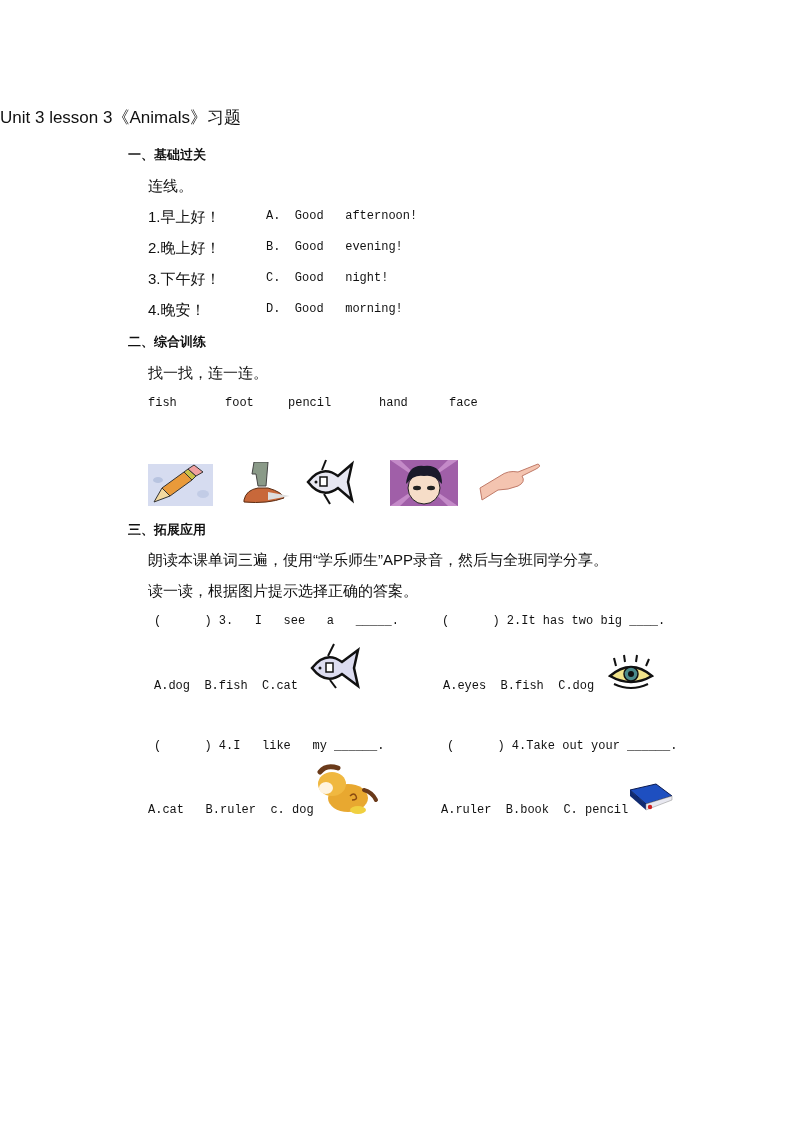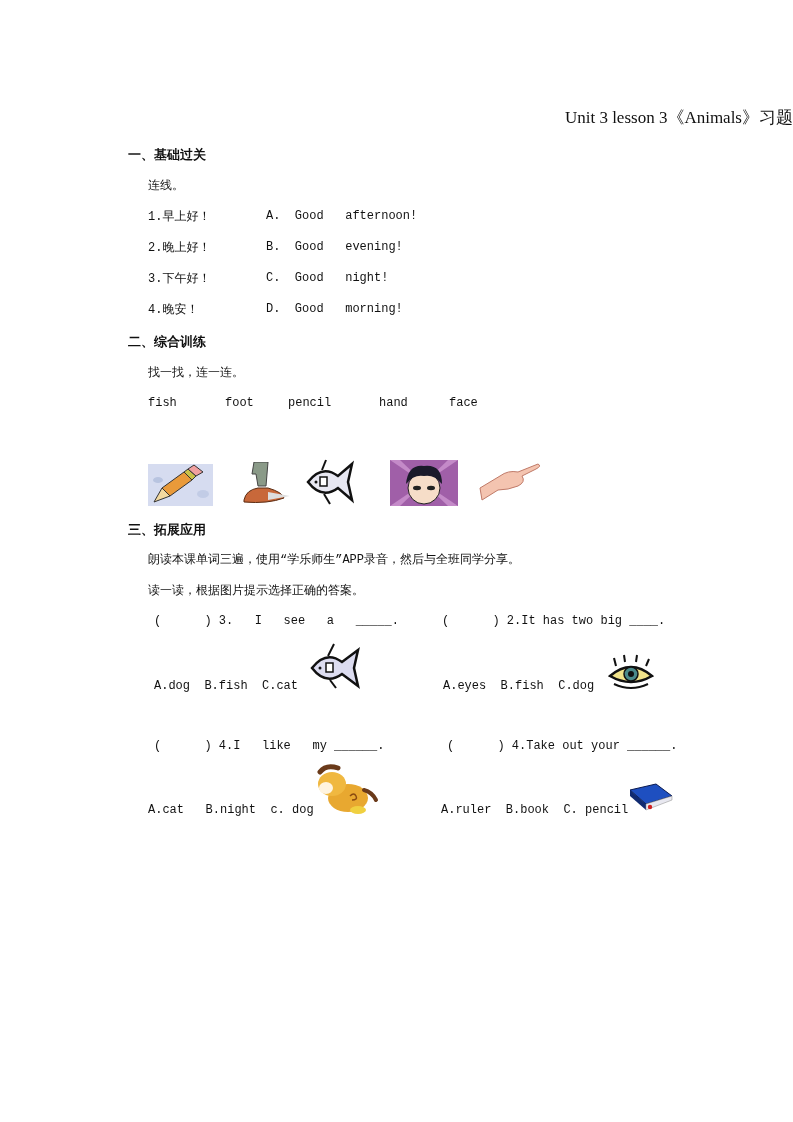--- a/index.html
+++ b/index.html
@@ -1,22 +1,22 @@
 <!DOCTYPE html>
 <html><head>
 <meta charset="utf-8">
 <style>
   html, body { margin: 0; padding: 0; background: #ffffff; }
   body { width: 793px; height: 1122px; position: relative; overflow: hidden;
          font-family: "DejaVu Serif", "Liberation Serif", serif; color: #111; }
   .abs { position: absolute; white-space: pre; }
-  .title { font-family: Liberation Serif, serif; font-size: 17px; left: 0; width: 793px; text-align: right; top: 106px; }
+  .title { font-family: Liberation Sans, sans-serif; font-size: 17px; left: 0; width: 793px; text-align: left; top: 106px; }
   .h { font-family: "DejaVu Sans", "Liberation Sans", sans-serif; font-weight: bold; font-size: 13px; left: 128px; }
   .t { font-size: 12px; font-family: "Liberation Mono", "DejaVu Sans Mono", monospace; }
-  .cn { font-family: Liberation Mono, monospace; font-size: 12px; }
+  .cn { font-family: Liberation Sans, sans-serif; font-size: 15px; }
   .pic { position: absolute; }
 </style>
 </head>
 <body>
 
 <div class="abs title">Unit 3 lesson 3《Animals》习题</div>
 
 <div class="abs h" style="top:146px">一、基础过关</div>
 <div class="abs cn" style="left:148px;top:177px">连线。</div>
 <div class="abs cn" style="left:148px;top:208px">1.早上好！</div>
@@ -97,21 +97,21 @@
   <circle cx="25" cy="20" r="7" fill="#4a8a8a" stroke="#111" stroke-width="1.5"></circle>
   <circle cx="25" cy="20" r="3" fill="#111"></circle>
   <line x1="10" y1="12" x2="8" y2="4" stroke="#111" stroke-width="2"></line>
   <line x1="19" y1="8" x2="18" y2="1" stroke="#111" stroke-width="2"></line>
   <line x1="30" y1="8" x2="31" y2="1" stroke="#111" stroke-width="2"></line>
   <line x1="40" y1="12" x2="43" y2="5" stroke="#111" stroke-width="2"></line>
   <path d="M8,30 Q25,38 42,30" fill="none" stroke="#111" stroke-width="2"></path>
 </svg>
 
 <div class="abs t" style="left:154px;top:739px">(      ) 4.I   like   my ______.</div>
-<div class="abs t" style="left:148px;top:803px">A.cat   B.night  c. dog</div>
+<div class="abs t" style="left:148px;top:803px">A.cat   B.ruler  c. dog</div>
 <svg class="pic" style="left:312px;top:764px" width="68" height="52">
   <ellipse cx="36" cy="34" rx="20" ry="14" fill="#e8a830"></ellipse>
   <ellipse cx="20" cy="20" rx="14" ry="12" fill="#f0b840"></ellipse>
   <ellipse cx="14" cy="24" rx="7" ry="6" fill="#fff4e0"></ellipse>
   <path d="M8,8 Q14,0 26,4" fill="none" stroke="#6a3a1a" stroke-width="5" stroke-linecap="round"></path>
   <path d="M52,26 Q60,28 64,36" fill="none" stroke="#6a3a1a" stroke-width="4" stroke-linecap="round"></path>
   <ellipse cx="46" cy="46" rx="8" ry="4" fill="#f0d040"></ellipse>
   <path d="M38,32 q4,-4 6,0 q2,4 -4,4" fill="none" stroke="#8a4a10" stroke-width="1.5"></path>
 </svg>
 

